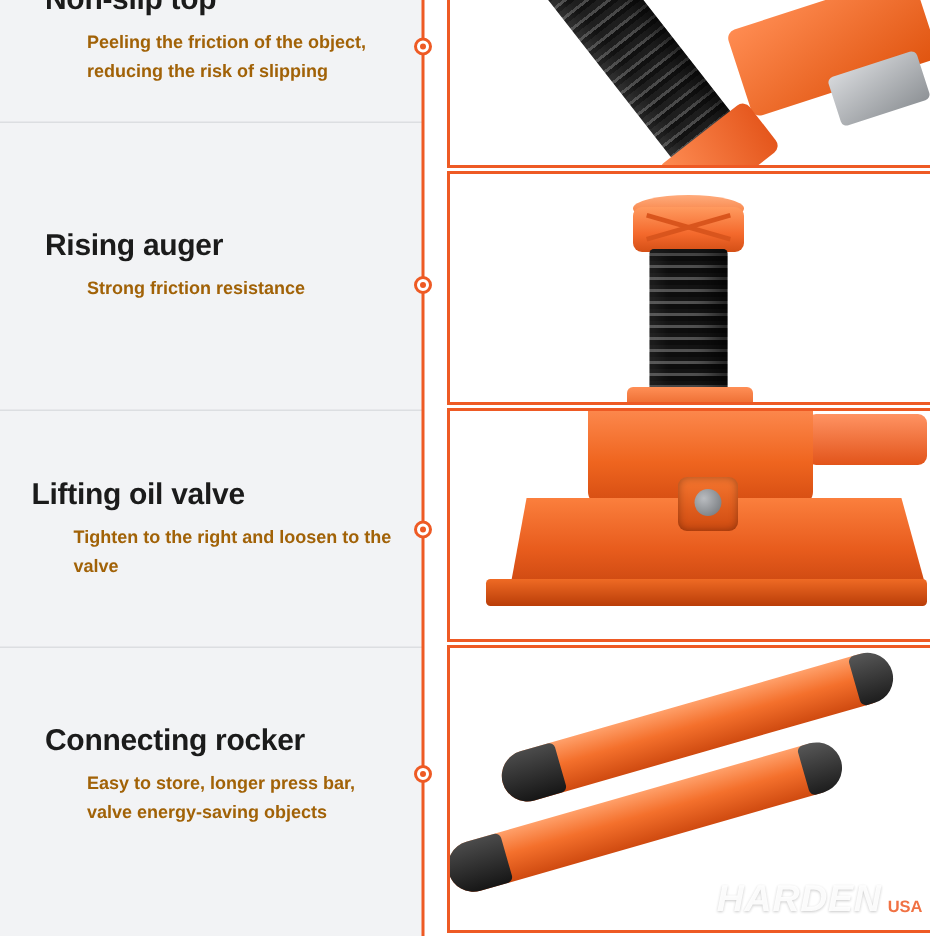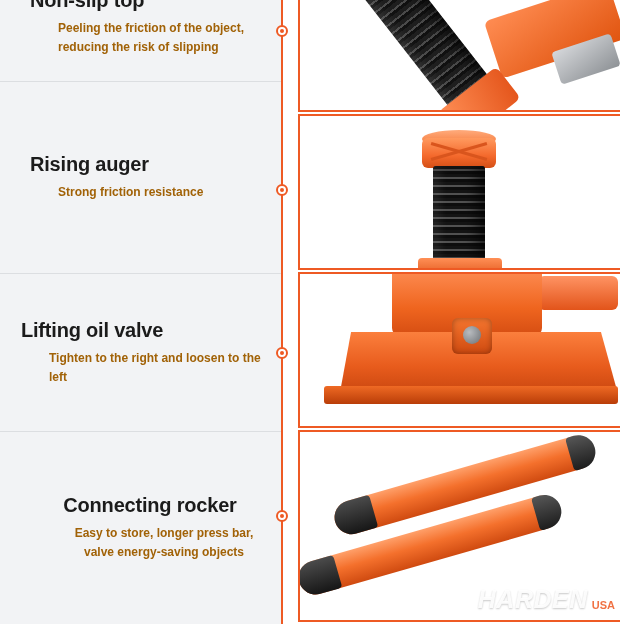--- a/index.html
+++ b/index.html
@@ -48,21 +48,21 @@
     color: #a16207;
     line-height: 1.55;
     max-width: 232px;
     margin-left: 28px;
   }
 
   
   #feat-0 { top: -36px; height: 118px; }
   #feat-1 { top: 82px;  height: 192px; }
   #feat-2 { top: 274px; height: 158px; padding-left: 21px; }
-  #feat-3 { top: 432px; height: 192px; text-align: center; }
+  #feat-3 { top: 421px; height: 192px; }
 
   
   .rail {
     position: absolute;
     left: 281px; top: 0;
     width: 2px; height: 624px;
     background: #ee5a24;
   }
   .node {
     position: absolute;
@@ -313,21 +313,21 @@
       <div class="feature-desc">Peeling the friction of the object, reducing the risk of slipping</div>
     </div>
 
     <div class="feature" id="feat-1">
       <div class="feature-title">Rising auger</div>
       <div class="feature-desc">Strong friction resistance</div>
     </div>
 
     <div class="feature" id="feat-2">
       <div class="feature-title">Lifting oil valve</div>
-      <div class="feature-desc">Tighten to the right and loosen to the left</div>
+      <div class="feature-desc">Tighten to the right and loosen to the valve</div>
     </div>
 
     <div class="feature" id="feat-3">
       <div class="feature-title">Connecting rocker</div>
       <div class="feature-desc">Easy to store, longer press bar, valve energy-saving objects</div>
     </div>
 
   </div>
 
   <div class="rail"></div>

